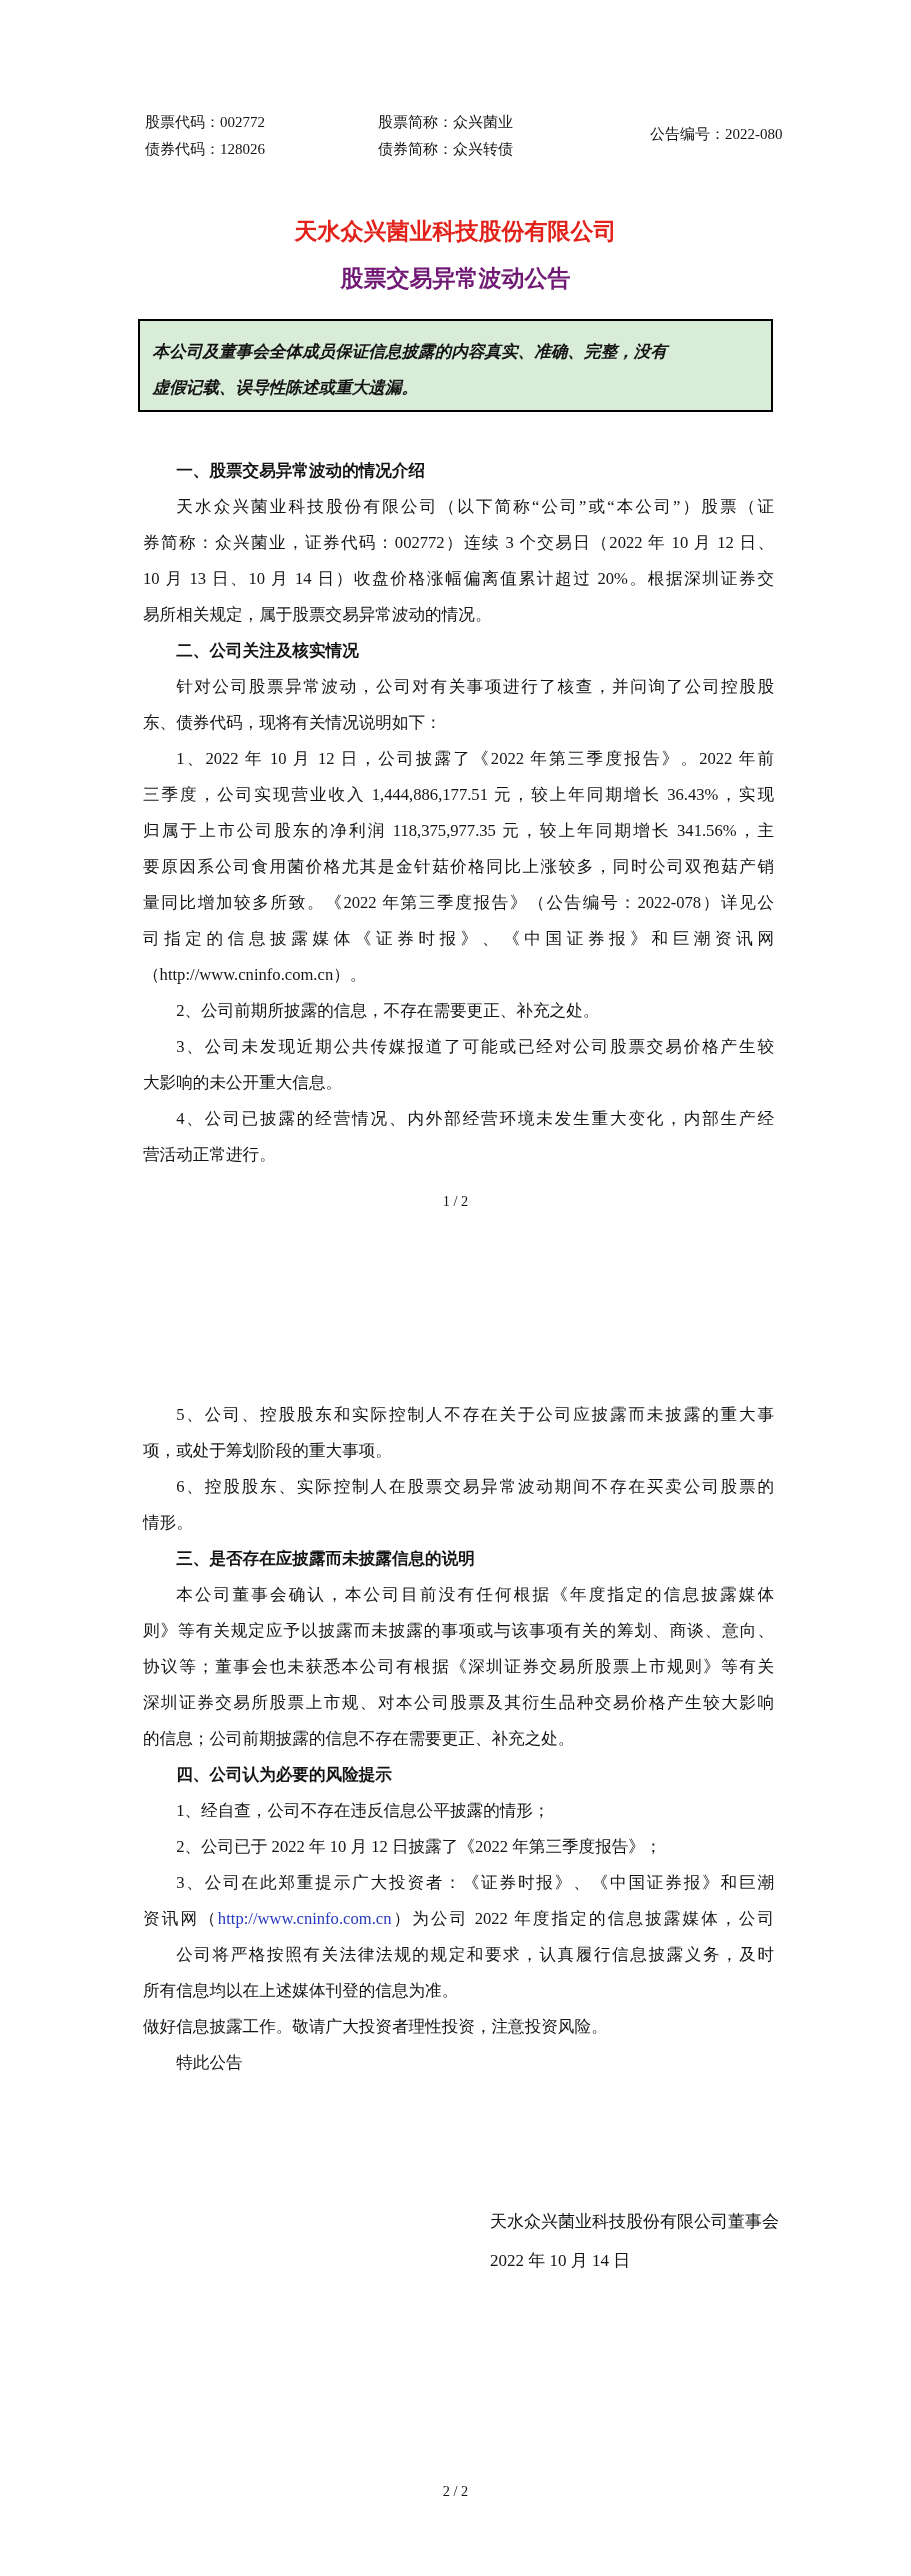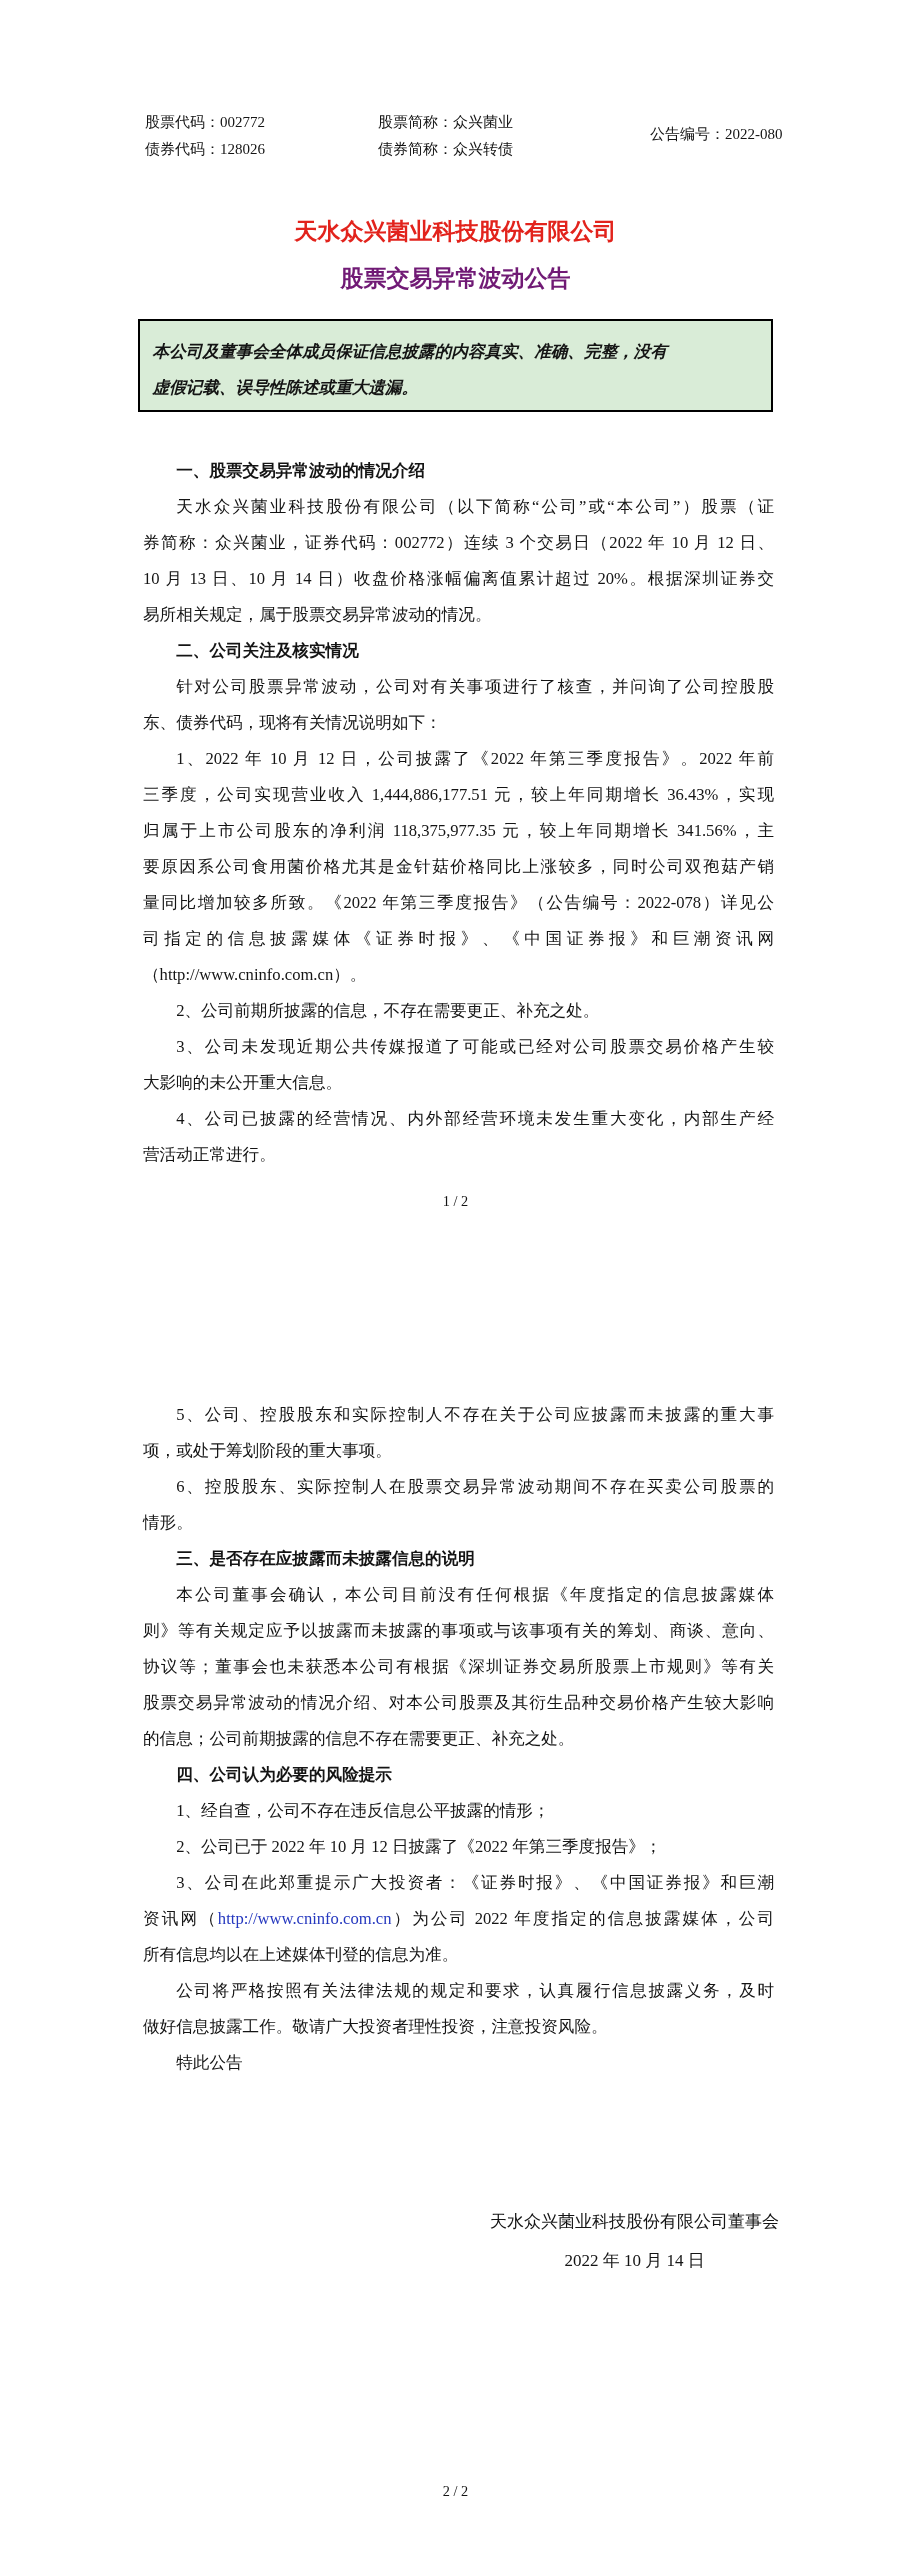--- a/index.html
+++ b/index.html
@@ -33,21 +33,21 @@
   .line{font-size:16.6px;line-height:36px;}
   .line.ind{text-indent:2em;}
   .line.just{text-align:justify;text-align-last:justify;}
   .line.heading{font-weight:bold;}
   
   .pagenum{position:absolute;left:0;width:100%;text-align:center;
     font-size:14.3px;font-weight:normal;}
   #pagenum-1{top:1193px;}
   #pagenum-2{top:2483px;}
   
-  #signature{position:absolute;right:132px;top:2202px;text-align:center;
+  #signature{position:absolute;right:132px;top:2202px;text-align:left;
     font-size:17px;line-height:39px;white-space:nowrap;}
 </style>
 </head>
 <body>
 
 <div class="hdr-col" id="hdr-left">
   <div>股票代码：002772</div>
   <div>债券代码：128026</div>
 </div>
 <div class="hdr-col" id="hdr-mid">
@@ -90,29 +90,29 @@
 
 <div class="flow" id="flow2">
     <div class="line ind just"><span>5、公司、控股股东和实际控制人不存在关于公司应披露而未披露的重大事</span></div>
     <div class="line"><span>项，或处于筹划阶段的重大事项。</span></div>
     <div class="line ind just"><span>6、控股股东、实际控制人在股票交易异常波动期间不存在买卖公司股票的</span></div>
     <div class="line"><span>情形。</span></div>
     <div class="line heading ind"><span>三、是否存在应披露而未披露信息的说明</span></div>
     <div class="line ind just"><span>本公司董事会确认，本公司目前没有任何根据《年度指定的信息披露媒体</span></div>
     <div class="line just"><span>则》等有关规定应予以披露而未披露的事项或与该事项有关的筹划、商谈、意向、</span></div>
     <div class="line just"><span>协议等；董事会也未获悉本公司有根据《深圳证券交易所股票上市规则》等有关</span></div>
-    <div class="line just"><span>股票交易异常波动的情况介绍、对本公司股票及其衍生品种交易价格产生较大影响</span></div>
+    <div class="line just"><span>深圳证券交易所股票上市规、对本公司股票及其衍生品种交易价格产生较大影响</span></div>
     <div class="line"><span>的信息；公司前期披露的信息不存在需要更正、补充之处。</span></div>
     <div class="line heading ind"><span>四、公司认为必要的风险提示</span></div>
     <div class="line ind"><span>1、经自查，公司不存在违反信息公平披露的情形；</span></div>
     <div class="line ind"><span>2、公司已于 2022 年 10 月 12 日披露了《2022 年第三季度报告》；</span></div>
     <div class="line ind just"><span>3、公司在此郑重提示广大投资者：《证券时报》、《中国证券报》和巨潮</span></div>
     <div class="line just"><span>资讯网（</span><span style="color: rgb(37, 56, 191);">http://www.cninfo.com.cn</span><span>）为公司 2022 年度指定的信息披露媒体，公司</span></div>
+    <div class="line ind just"><span>公司将严格按照有关法律法规的规定和要求，认真履行信息披露义务，及时</span></div>
     <div class="line"><span>所有信息均以在上述媒体刊登的信息为准。</span></div>
-    <div class="line ind just"><span>公司将严格按照有关法律法规的规定和要求，认真履行信息披露义务，及时</span></div>
     <div class="line"><span>做好信息披露工作。敬请广大投资者理性投资，注意投资风险。</span></div>
     <div class="line ind"><span>特此公告</span></div>
   </div>
 
 <div id="signature">
   <div>天水众兴菌业科技股份有限公司董事会</div>
   <div>2022 年 10 月 14 日</div>
 </div>
 
 <div class="pagenum" id="pagenum-2">2 / 2</div>

